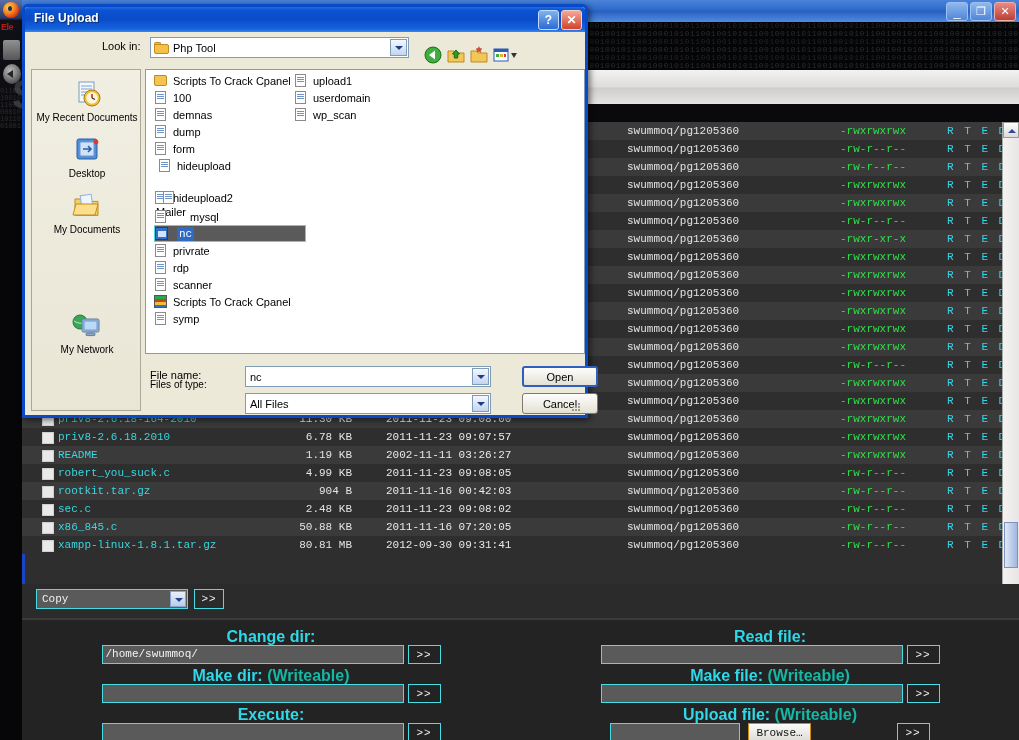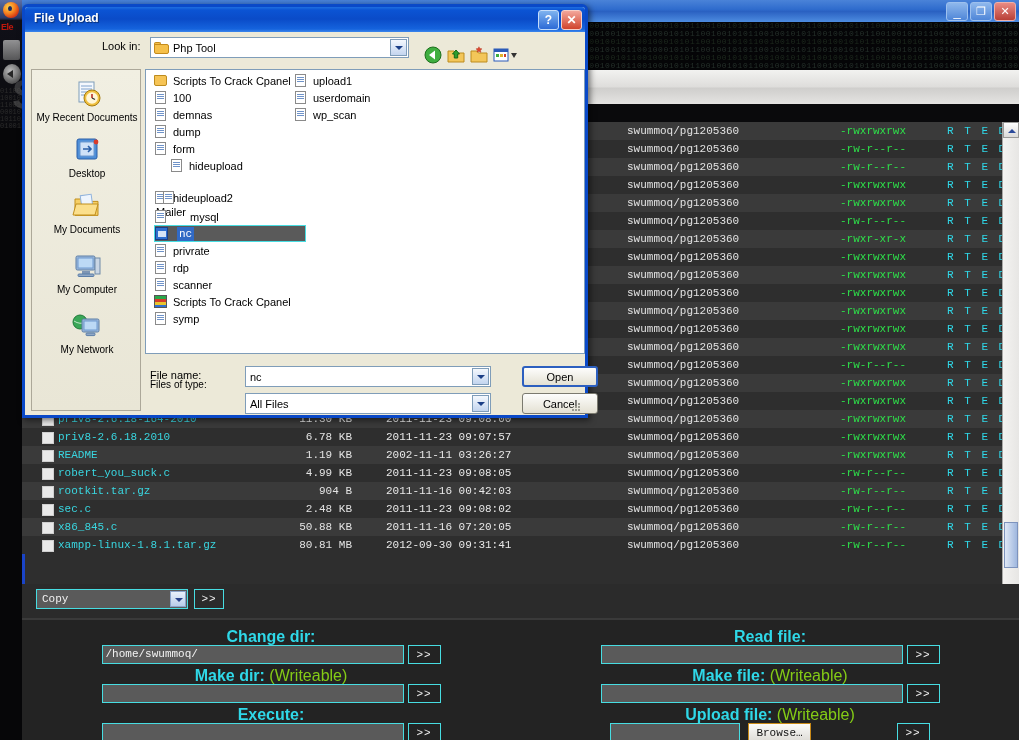--- a/index.html
+++ b/index.html
@@ -122,21 +122,21 @@
       box-sizing:border-box;color:#f0f0f0;font-size:11px;font-family:"Liberation Mono",monospace;
       display:flex;align-items:center;justify-content:center;letter-spacing:1px;}
 
   
   .forms{position:absolute;left:0;top:496px;width:997px;height:122px;background:#232323;
      border-top:2px solid #3a3a3a;}
   .fcol{position:absolute;top:0;width:498px;height:122px;}
   .fgrp{position:relative;width:100%;}
   .flabel{text-align:center;font-size:16px;font-weight:bold;color:#2fd8e8;
      font-family:"Liberation Sans",sans-serif;height:17px;line-height:17px;}
-  .flabel .wr{color:#84cc16;font-weight:normal;}
+  .flabel .wr{color:#14b8a6;font-weight:bold;}
   .frowin{position:relative;height:20px;display:flex;justify-content:center;gap:4px;}
   .finput{width:302px;height:19px;background:#5a5a5a;border:1px solid #47dde2;box-sizing:border-box;
      color:#f3f3f3;font-size:11px;font-family:"Liberation Mono",monospace;padding:0 3px;line-height:17px;
      display:flex;align-items:center;}
   .fgo{width:33px;height:19px;background:#232323;border:1px solid #47dde2;box-sizing:border-box;
      color:#f1f1f1;font-size:11px;font-family:"Liberation Mono",monospace;
      display:flex;align-items:center;justify-content:center;letter-spacing:1px;}
   .browse{height:19px;padding:0 7px;border:1px solid #c98a18;box-sizing:border-box;
      background:linear-gradient(180deg,#fbfbf9,#dedcd7);color:#111;font-size:11px;
      font-family:"Liberation Mono",monospace;display:flex;align-items:center;}
@@ -649,32 +649,20 @@
         <div class="ic">
           <svg width="32" height="30" viewBox="0 0 32 30">
             <rect x="6" y="3" width="20" height="20" rx="2" fill="#4e8fd8" stroke="#2a5fa8"></rect>
             <rect x="9" y="6" width="14" height="14" rx="1" fill="#cfe2f8" stroke="#6f9ad0"></rect>
             <path d="M12 13 h7 M17 10 l3 3 -3 3" stroke="#2a5fa8" stroke-width="1.6" fill="none"></path>
             <circle cx="25" cy="6" r="2.4" fill="#d93c2b"></circle>
           </svg>
         </div>
         <div class="lb">Desktop</div>
       </div>
-      <div class="place" style="top:182px">
-        <div class="ic">
-          <svg width="32" height="30" viewBox="0 0 32 30">
-            <rect x="5" y="4" width="19" height="14" rx="1.5" fill="#9fb9d8" stroke="#5b7ea8"></rect>
-            <rect x="7" y="6" width="15" height="10" fill="#bcd9f5" stroke="#6f9ad0"></rect>
-            <rect x="24" y="6" width="5" height="16" fill="#c9d6e4" stroke="#6f8aa8"></rect>
-            <rect x="11" y="19" width="8" height="3" fill="#7d95b4"></rect>
-            <rect x="7" y="22" width="16" height="2.5" rx="1" fill="#90a8c6" stroke="#5b7ea8"></rect>
-          </svg>
-        </div>
-        <div class="lb">My Computer</div>
-      </div>
       <div class="place" style="top:242px">
         <div class="ic">
           <svg width="32" height="30" viewBox="0 0 32 30">
             <circle cx="9" cy="10" r="7" fill="#3aa757" stroke="#1f7a3a"></circle>
             <path d="M3 9 q6 4 12 1" stroke="#bfe6c8" fill="none"></path>
             <rect x="11" y="7" width="17" height="13" rx="1.5" fill="#9fb9d8" stroke="#5b7ea8"></rect>
             <rect x="13" y="9" width="13" height="9" fill="#bcd9f5" stroke="#6f9ad0"></rect>
             <rect x="15" y="21" width="9" height="2.6" rx="1" fill="#90a8c6" stroke="#5b7ea8"></rect>
           </svg>
         </div>
@@ -707,21 +695,21 @@
               <span class="ic-file"></span>
             </span>
             <span class="nm">dump</span>
           </div>
           <div class="litem" style="left: 8px; top: 70px;">
             <span class="fi">
               <span class="ic-file"></span>
             </span>
             <span class="nm">form</span>
           </div>
-          <div class="litem" style="left: 24px; top: 87px;">
+          <div class="litem" style="left: 12px; top: 87px;">
             <span class="fi">
               <span class="ic-file"></span>
             </span>
             <span class="nm">hideupload</span>
           </div>
           <div class="litem" style="left: 8px; top: 119px;">
             <span class="fi">
               <span class="ic-file"></span>
             </span>
             <span class="nm">hideupload2</span>

